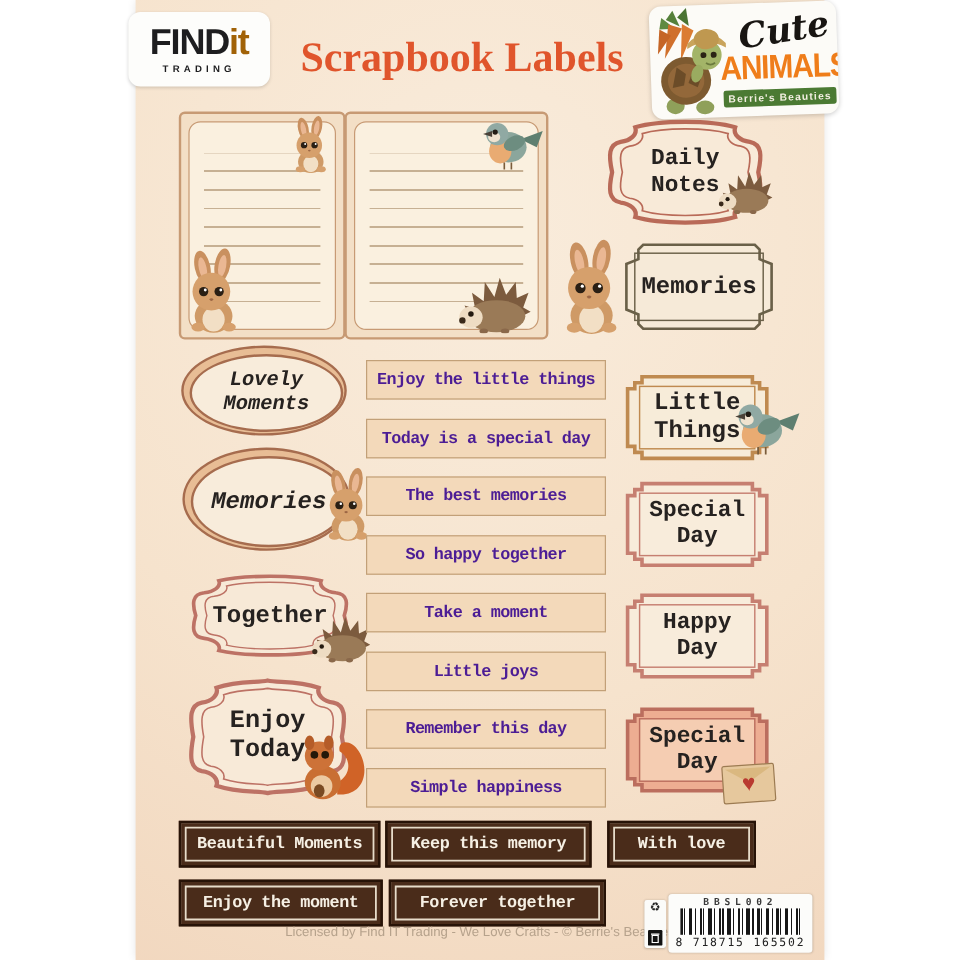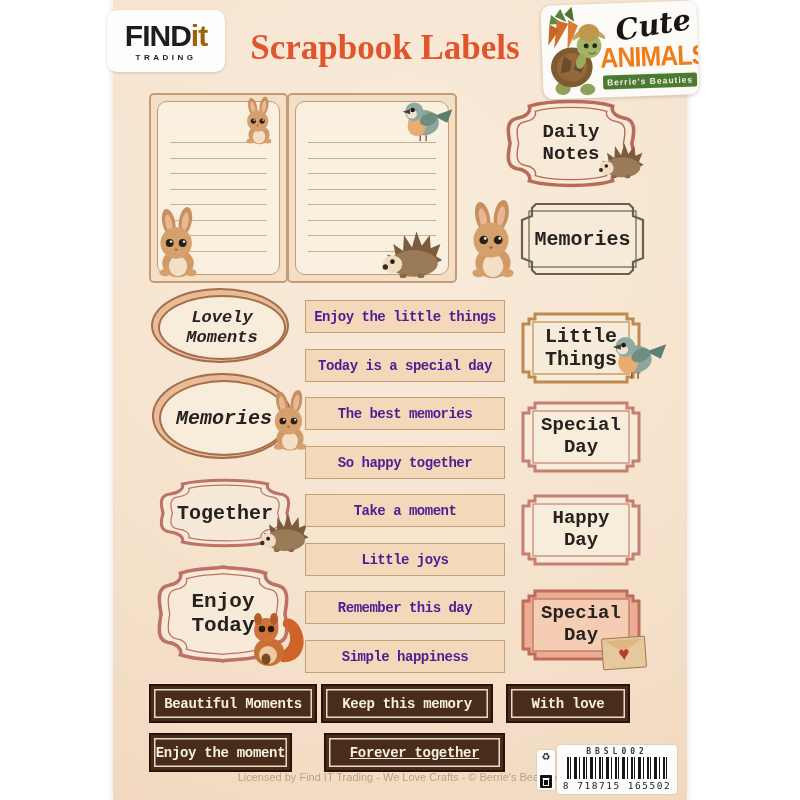--- a/index.html
+++ b/index.html
@@ -315,22 +315,22 @@
     <div class="frame-label" style="font-size:19px;">Special
 Day</div>
   </div>
   <div class="envelope">
     <span class="heart">♥</span>
   </div>
 
   <div class="dark-label" style="left:321px;top:684px;width:172px;height:39px;">Keep this memory</div>
   <div class="dark-label" style="left:149px;top:684px;width:168px;height:39px;">Beautiful Moments</div>
   <div class="dark-label" style="left:506px;top:684px;width:124px;height:39px;">With love</div>
-  <div class="dark-label" style="left:149px;top:733px;width:143px;height:39px;">Enjoy the moment</div>
-  <div class="dark-label" style="left:324px;top:733px;width:181px;height:39px;text-decoration:underline;">Forever together</div>
+  <div class="dark-label" style="left:149px;top:733px;width:170px;height:39px;">Enjoy the moment</div>
+  <div class="dark-label" style="left:324px;top:733px;width:181px;height:39px;">Forever together</div>
 
   <div class="license">Licensed by Find IT Trading - We Love Crafts - © Berrie's Beauties</div>
 
   <div class="recycle-tab">
     <span class="recycle-glyph">♻</span>
     <span class="trash-box">
       <svg width="8" height="9" viewBox="0 0 8 9">
           <rect x="1.5" y="2.5" width="5" height="6" fill="none" stroke="#fff" stroke-width="1"></rect>
           <line x1="0.5" y1="1.5" x2="7.5" y2="1.5" stroke="#fff" stroke-width="1"></line>
         </svg>

